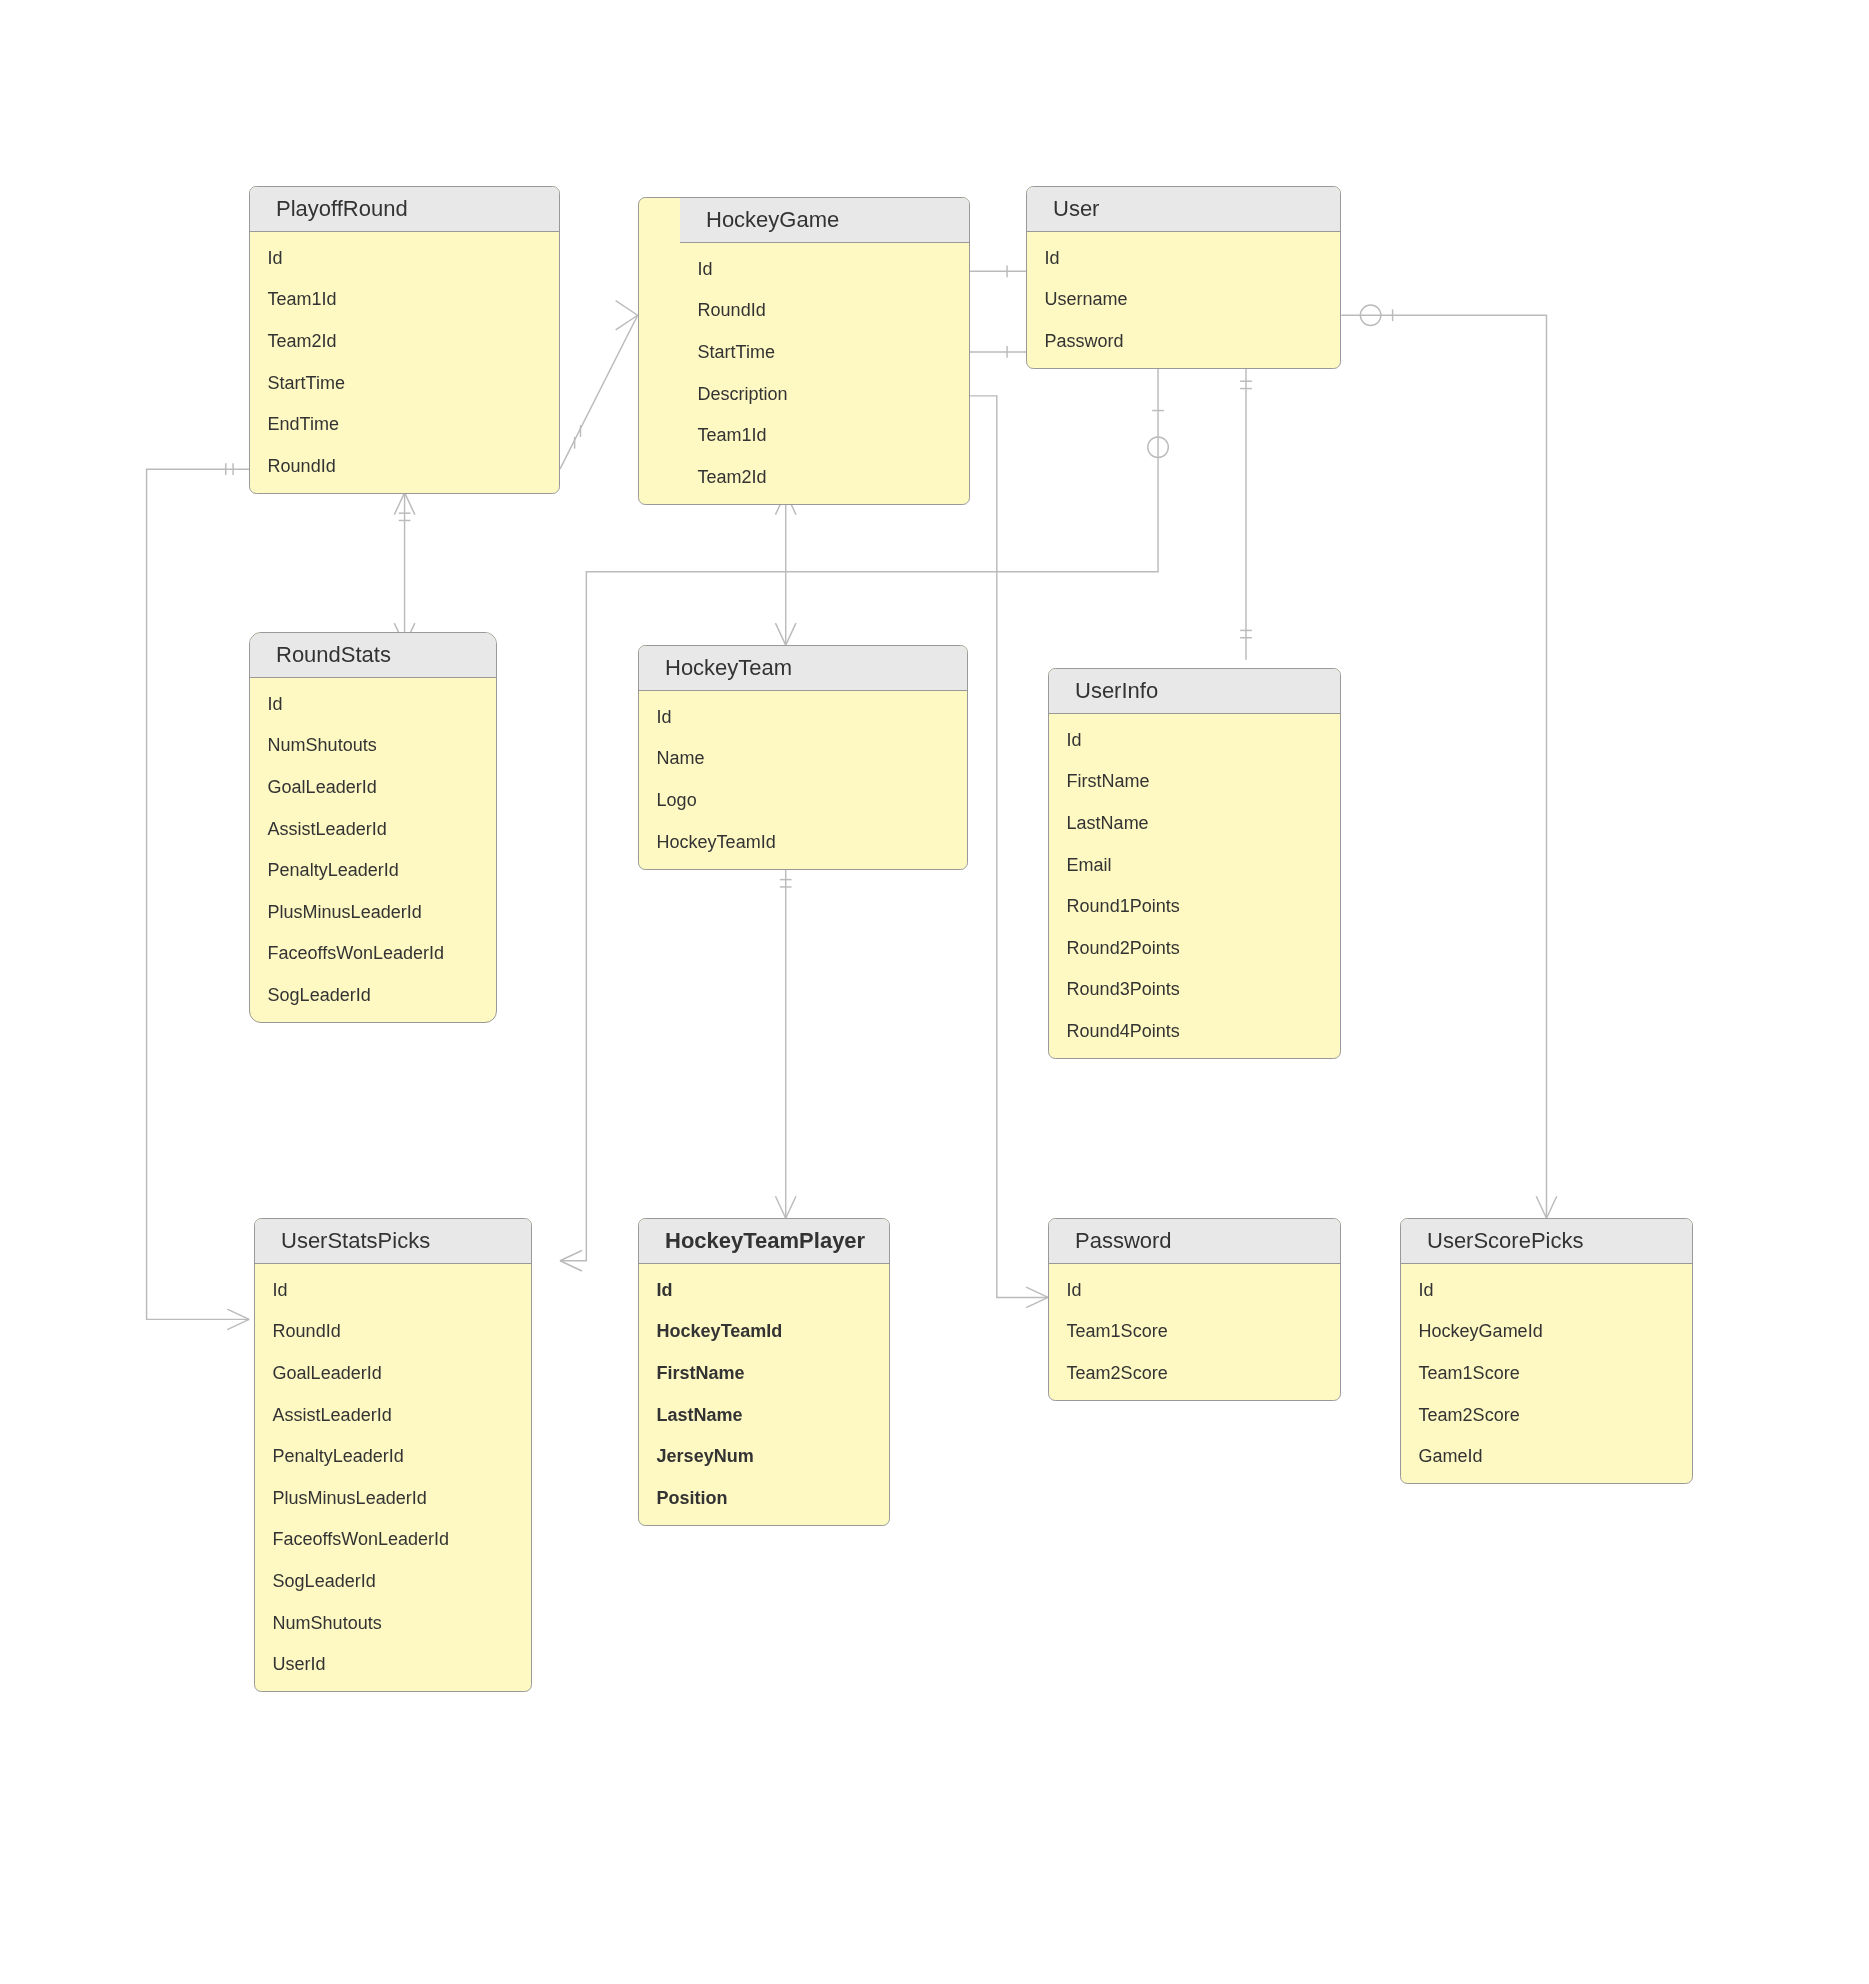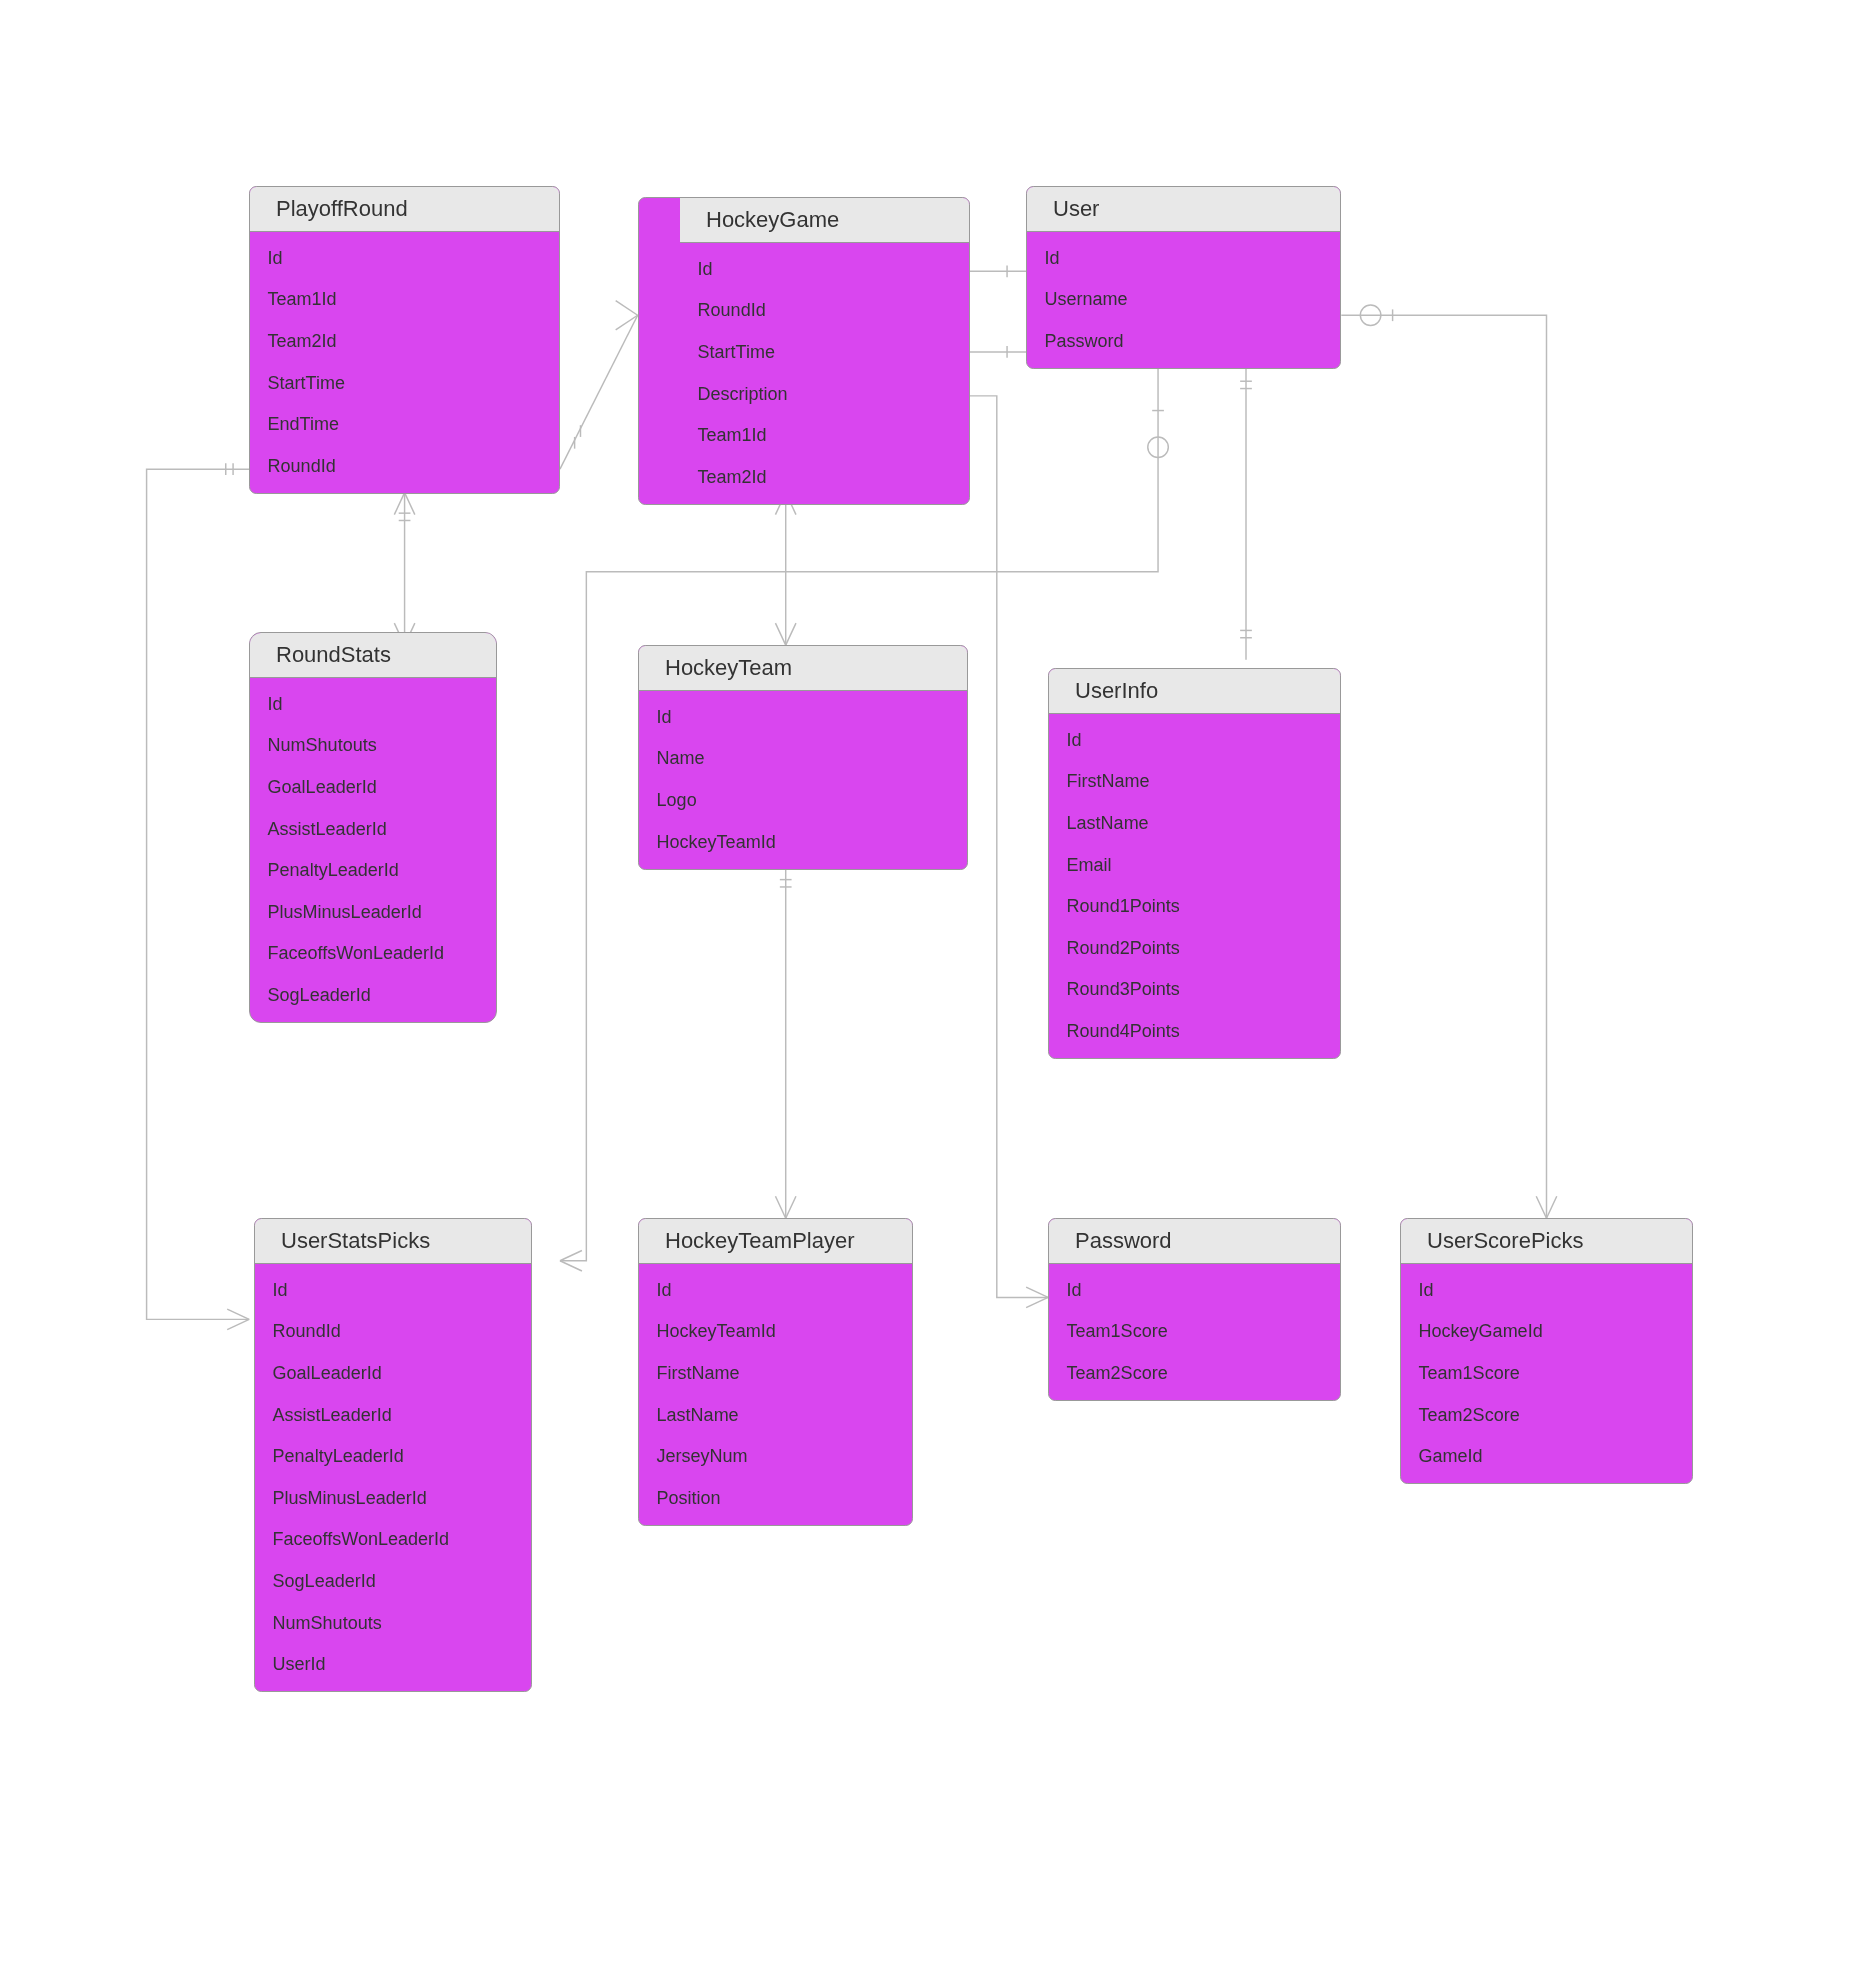--- a/index.html
+++ b/index.html
@@ -8,21 +8,21 @@
     background: #ffffff;
     font-family: Arial, Helvetica, sans-serif;
     width: 1869px;
     height: 1985px;
     position: relative;
   }
   .entity {
     position: absolute;
     border: 1.5px solid #999;
     border-radius: 7.3px;
-    background: #d946ef;
+    background: #fef9c3;
     box-sizing: border-box;
     overflow: hidden;
   }
   .entity-header {
     background: #e8e8e8;
     border-bottom: 1.5px solid #999;
     padding: 8.8px 0 8.8px 26px;
     font-size: 22px;
     color: #333;
   }
@@ -219,21 +219,21 @@
         <div class="entity-attr">GoalLeaderId</div>
         <div class="entity-attr">AssistLeaderId</div>
         <div class="entity-attr">PenaltyLeaderId</div>
         <div class="entity-attr">PlusMinusLeaderId</div>
         <div class="entity-attr">FaceoffsWonLeaderId</div>
         <div class="entity-attr">SogLeaderId</div>
         <div class="entity-attr">NumShutouts</div>
         <div class="entity-attr">UserId</div>
       </div>
     </div>
-    <div class="entity" style="left: 638px; top: 1218px; width: 275px;">
+    <div class="entity" style="left: 638px; top: 1218px; width: 252px; font-weight: bold;">
       <div class="entity-header">HockeyTeamPlayer</div>
       <div class="entity-body">
         <div class="entity-attr">Id</div>
         <div class="entity-attr">HockeyTeamId</div>
         <div class="entity-attr">FirstName</div>
         <div class="entity-attr">LastName</div>
         <div class="entity-attr">JerseyNum</div>
         <div class="entity-attr">Position</div>
       </div>
     </div>

